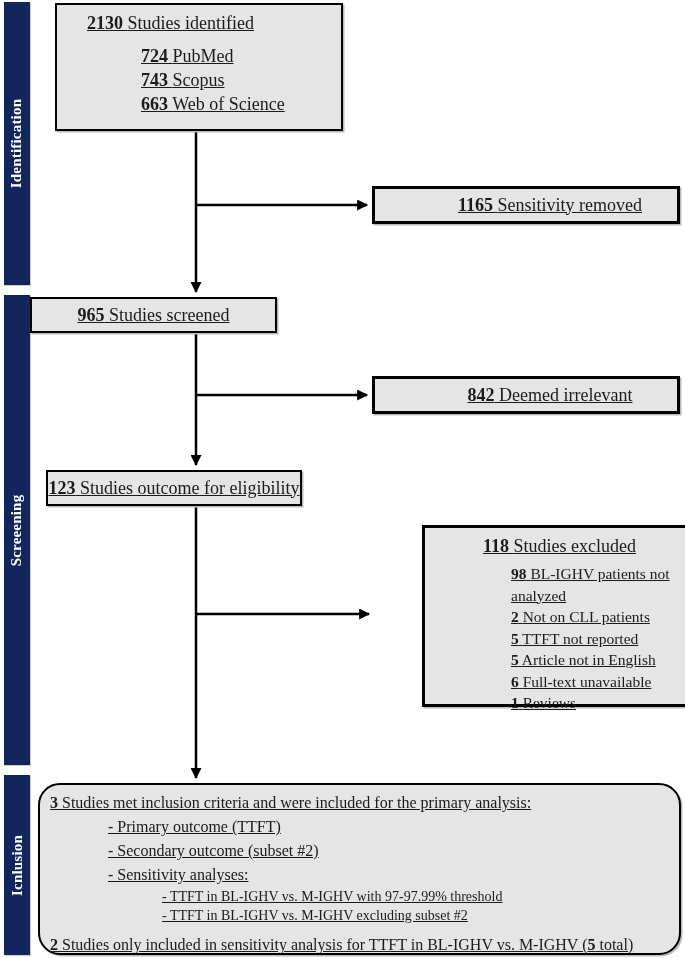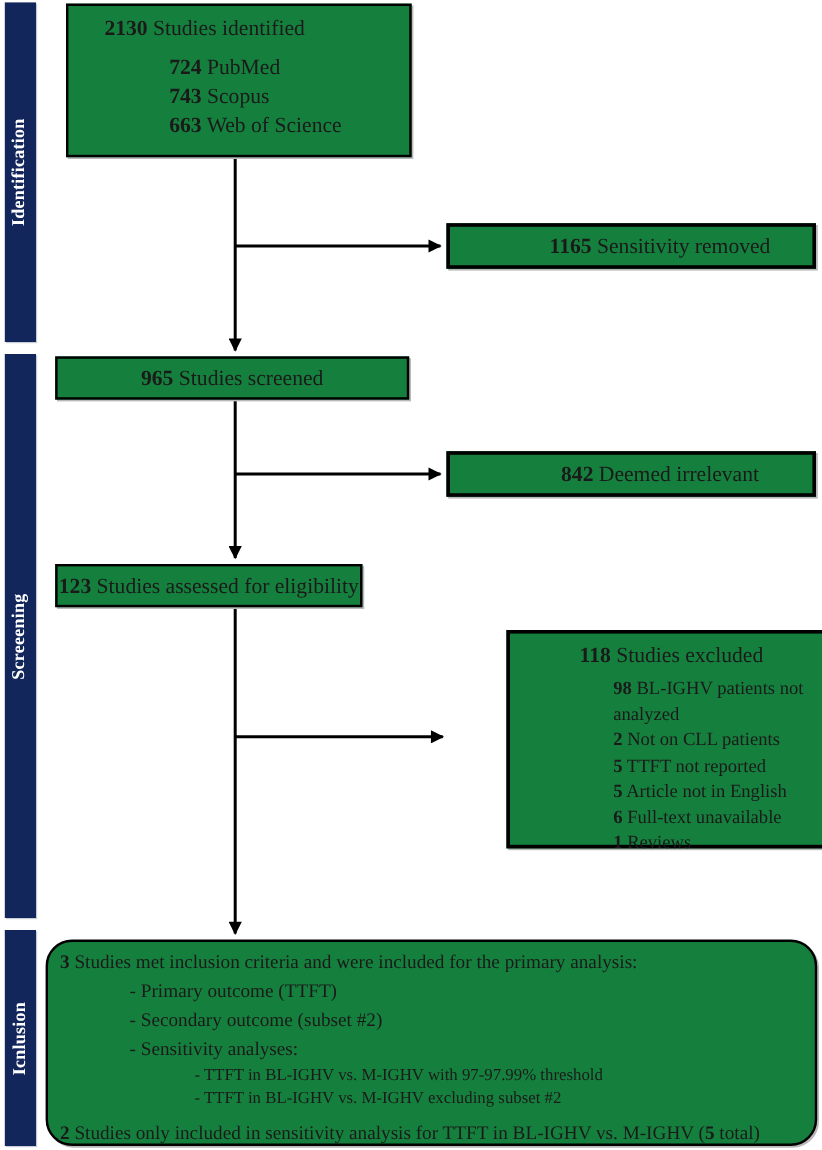--- a/index.html
+++ b/index.html
@@ -32,25 +32,26 @@
   .stage span {
     transform: rotate(-90deg);
     white-space: nowrap;
     color: #ffffff;
     font-weight: bold;
     font-size: 15px;
     letter-spacing: 0.2px;
   }
   .box {
     position: absolute;
-    background: #15803d;
+    background: #e5e5e5;
     border: 2.5px solid #000000;
     box-sizing: border-box;
     z-index: 1;
     box-shadow: 1.5px 1.5px 0 #b9b9b9;
+    text-decoration: underline;
   }
   .box.thick { border-width: 3px; padding-left: 48px; }
   .center-line {
     display: flex;
     align-items: center;
     justify-content: center;
     height: 100%;
     font-size: 18px;
   }
   b.count { font-weight: bold; }
@@ -102,30 +103,30 @@
       <div><b class="count">724</b> <span>PubMed</span></div>
       <div><b class="count">743</b> <span>Scopus</span></div>
       <div><b class="count">663</b> <span>Web of Science</span></div>
     </div>
   </div>
 
   <div class="box thick" id="box-duplicates" style="left:372px; top:186px; width:308px; height:38px;">
     <div class="center-line"><b class="count">1165</b>&nbsp;<span>Sensitivity removed</span></div>
   </div>
 
-  <div class="box" id="box-screened" style="left:46px; top:297px; width:295px; height:36px;">
+  <div class="box" id="box-screened" style="left:30px; top:297px; width:247px; height:36px;">
     <div class="center-line"><b class="count">965</b>&nbsp;<span>Studies screened</span></div>
   </div>
 
   <div class="box thick" id="box-irrelevant" style="left:372px; top:376px; width:308px; height:38px;">
     <div class="center-line"><b class="count">842</b>&nbsp;<span>Deemed irrelevant</span></div>
   </div>
 
   <div class="box" id="box-eligibility" style="left:46px; top:470px; width:256px; height:36px;">
-    <div class="center-line"><b class="count">123</b>&nbsp;<span>Studies assessed for eligibility</span></div>
+    <div class="center-line"><b class="count">123</b>&nbsp;<span>Studies outcome for eligibility</span></div>
   </div>
 
   <div class="box thick" id="box-excluded" style="left:374px; top:525px; width:307px; height:182px;margin-left:48px;">
     <div class="heading"><b class="count">118</b> <span>Studies excluded</span></div>
     <div class="reasons">
       <div><b class="count">98</b> <span>BL-IGHV patients not analyzed</span></div>
       <div><b class="count">2</b> <span>Not on CLL patients</span></div>
       <div><b class="count">5</b> <span>TTFT not reported</span></div>
       <div><b class="count">5</b> <span>Article not in English</span></div>
       <div><b class="count">6</b> <span>Full-text unavailable</span></div>

